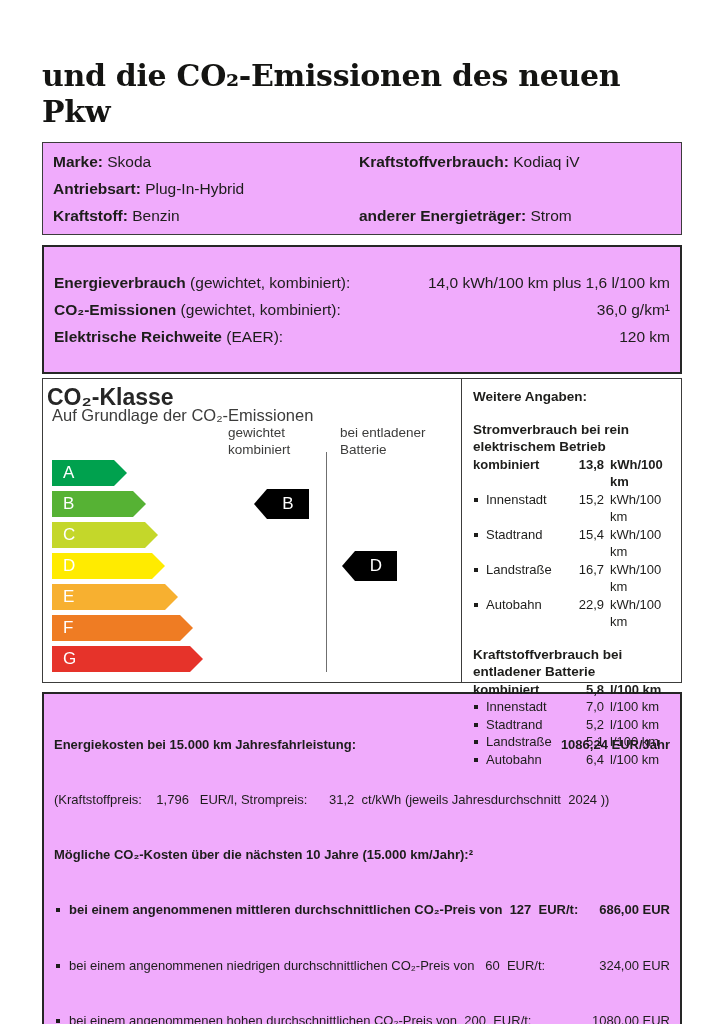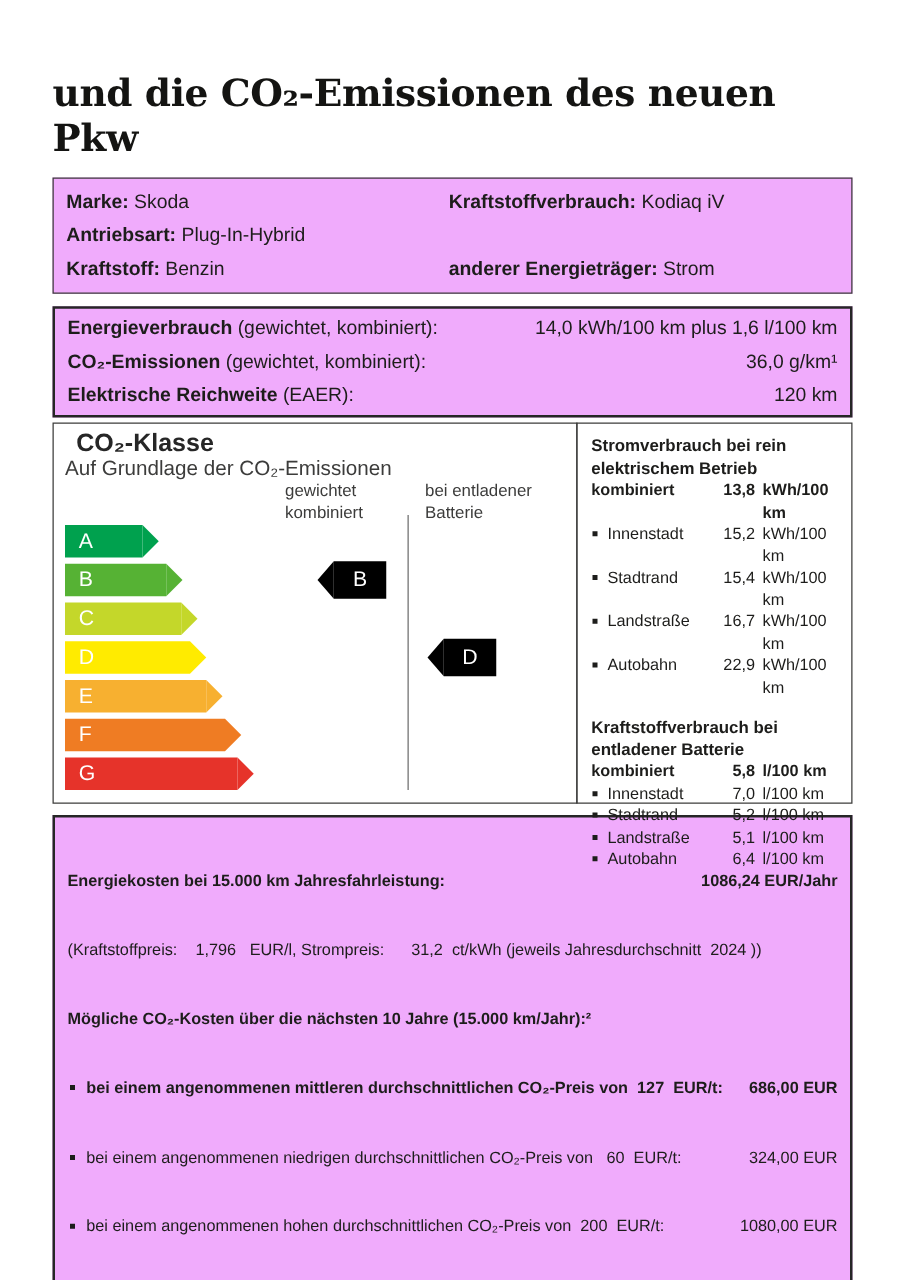--- a/index.html
+++ b/index.html
@@ -20,27 +20,27 @@
 
   .box { border:1px solid #3c3c3b; background:#f0abfc; }
   .thick { border-width:2px; border-color:#262626; }
 
   
   .veh-box { padding:5px 10px; font-size:15.5px; line-height:27px; }
   .veh-grid { display:grid; grid-template-columns: 1fr 312px; }
   .lbl { font-weight:700; }
 
   
-  .cons-box { margin-top:10px; padding:2px 10px; font-size:15.5px; line-height:27px; }
+  .cons-box { margin-top:10px; padding:22px 10px; font-size:15.5px; line-height:27px; }
   .cons-row { display:flex; justify-content:space-between; }
 
   
   .class-wrap { display:flex; margin-top:4px; }
   .class-box { position:relative; width:420px; height:305px; border:1px solid #3c3c3b; }
-  .ek-title { position:absolute; left:18px; top:5px; font-size:20px; font-weight:700; color:#262626; }
+  .ek-title { position:absolute; left:4px; top:5px; font-size:23px; font-weight:700; color:#262626; }
   .ek-sub   { position:absolute; left:9px; top:27px; font-size:16.5px; color:#3c3c3b; }
   .col-hd   { position:absolute; top:45px; font-size:13.5px; line-height:17px; color:#3c3c3b; }
   .col-hd.h1 { left:185px; }
   .col-hd.h2 { left:297px; }
   .divider  { position:absolute; left:283px; top:73px; width:1px; height:220px; background:#6f6f6f; }
 
   .bar { position:absolute; left:9px; height:26px; color:#fff;
          font-size:17px; line-height:26px; padding-left:11px; }
   .bar::after { content:""; position:absolute; left:100%; top:0;
          border-top:13px solid transparent; border-bottom:13px solid transparent;
@@ -153,20 +153,21 @@
       <div class="bar bar-d"><span>D</span></div>
       <div class="bar bar-e"><span>E</span></div>
       <div class="bar bar-f"><span>F</span></div>
       <div class="bar bar-g"><span>G</span></div>
 
       <div class="marker marker-b">B</div>
       <div class="marker marker-d">D</div>
     </div>
 
     <div class="wa-box">
+      <div class="wa-head">Weitere Angaben:</div>
 
       <div class="wa-title">
         <span>Stromverbrauch bei rein</span><br>
         <span>elektrischem Betrieb</span>
       </div>
       <div class="wa-grid wa-komb">
         <span class="name2">kombiniert</span>
         <span class="val">13,8</span>
         <span class="unit">kWh/100 km</span>
       </div>

